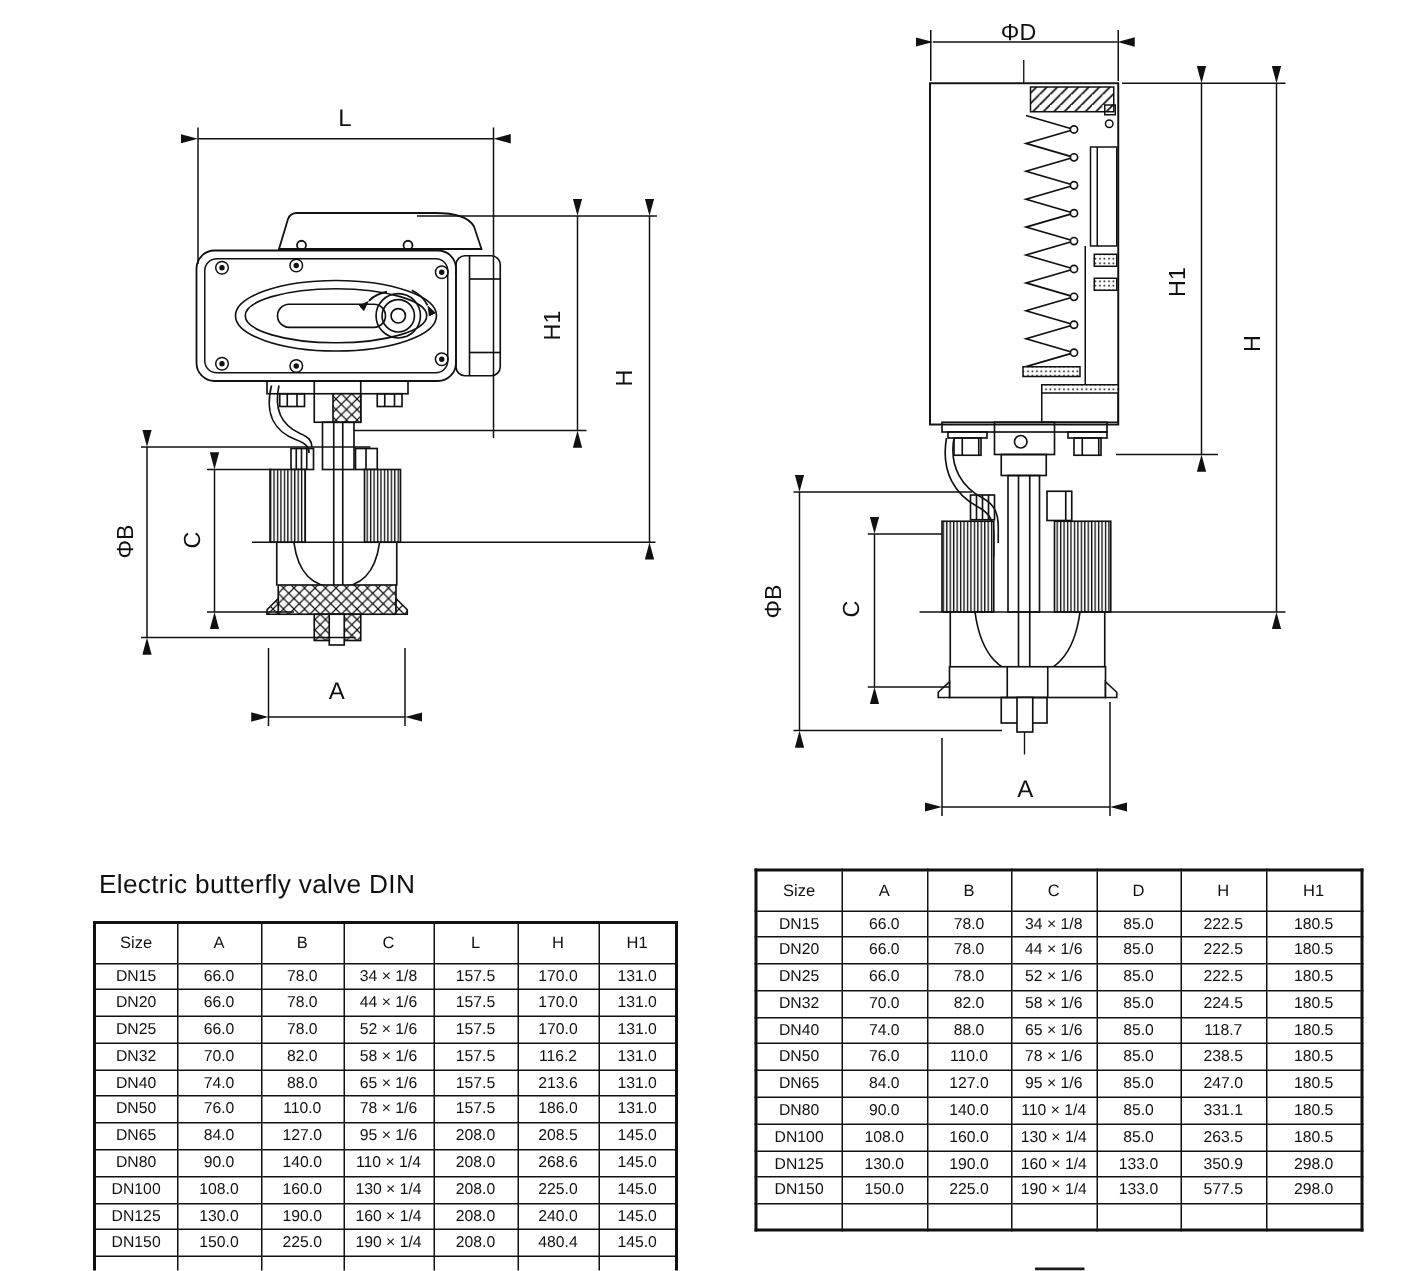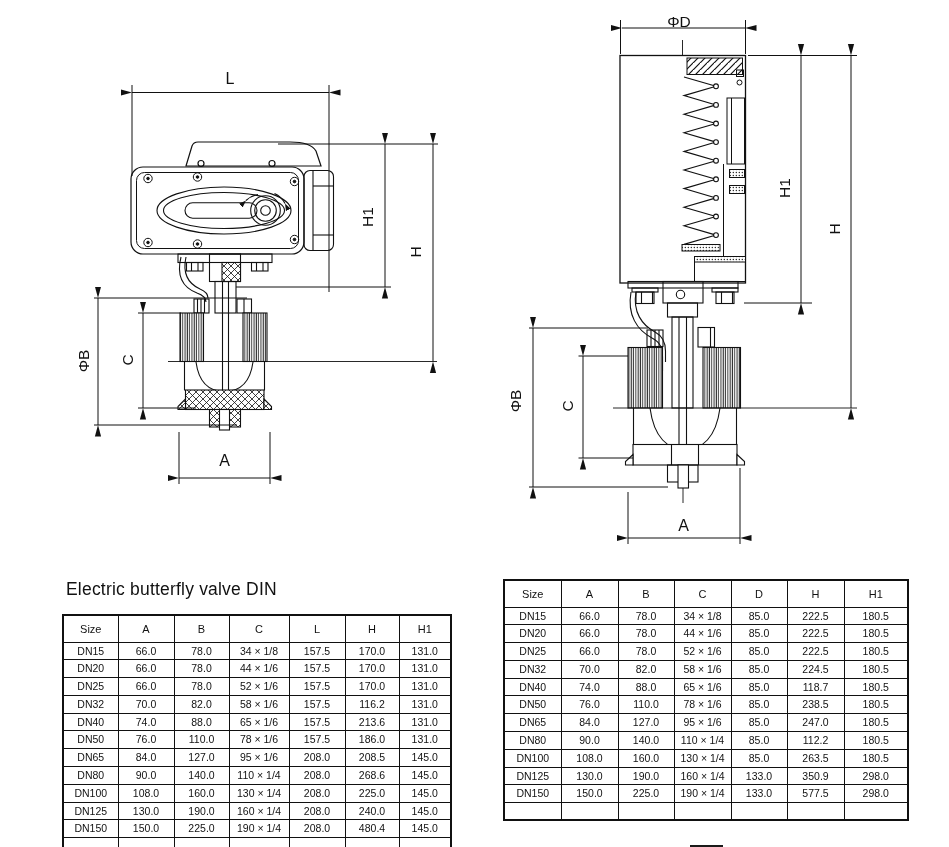--- a/index.html
+++ b/index.html
@@ -557,21 +557,21 @@
             <td>85.0</td>
             <td>247.0</td>
             <td>180.5</td>
           </tr>
           <tr>
             <td>DN80</td>
             <td>90.0</td>
             <td>140.0</td>
             <td>110 × 1/4</td>
             <td>85.0</td>
-            <td>112.2</td>
+            <td>331.1</td>
             <td>180.5</td>
           </tr>
           <tr>
             <td>DN100</td>
             <td>108.0</td>
             <td>160.0</td>
             <td>130 × 1/4</td>
             <td>85.0</td>
             <td>263.5</td>
             <td>180.5</td>

